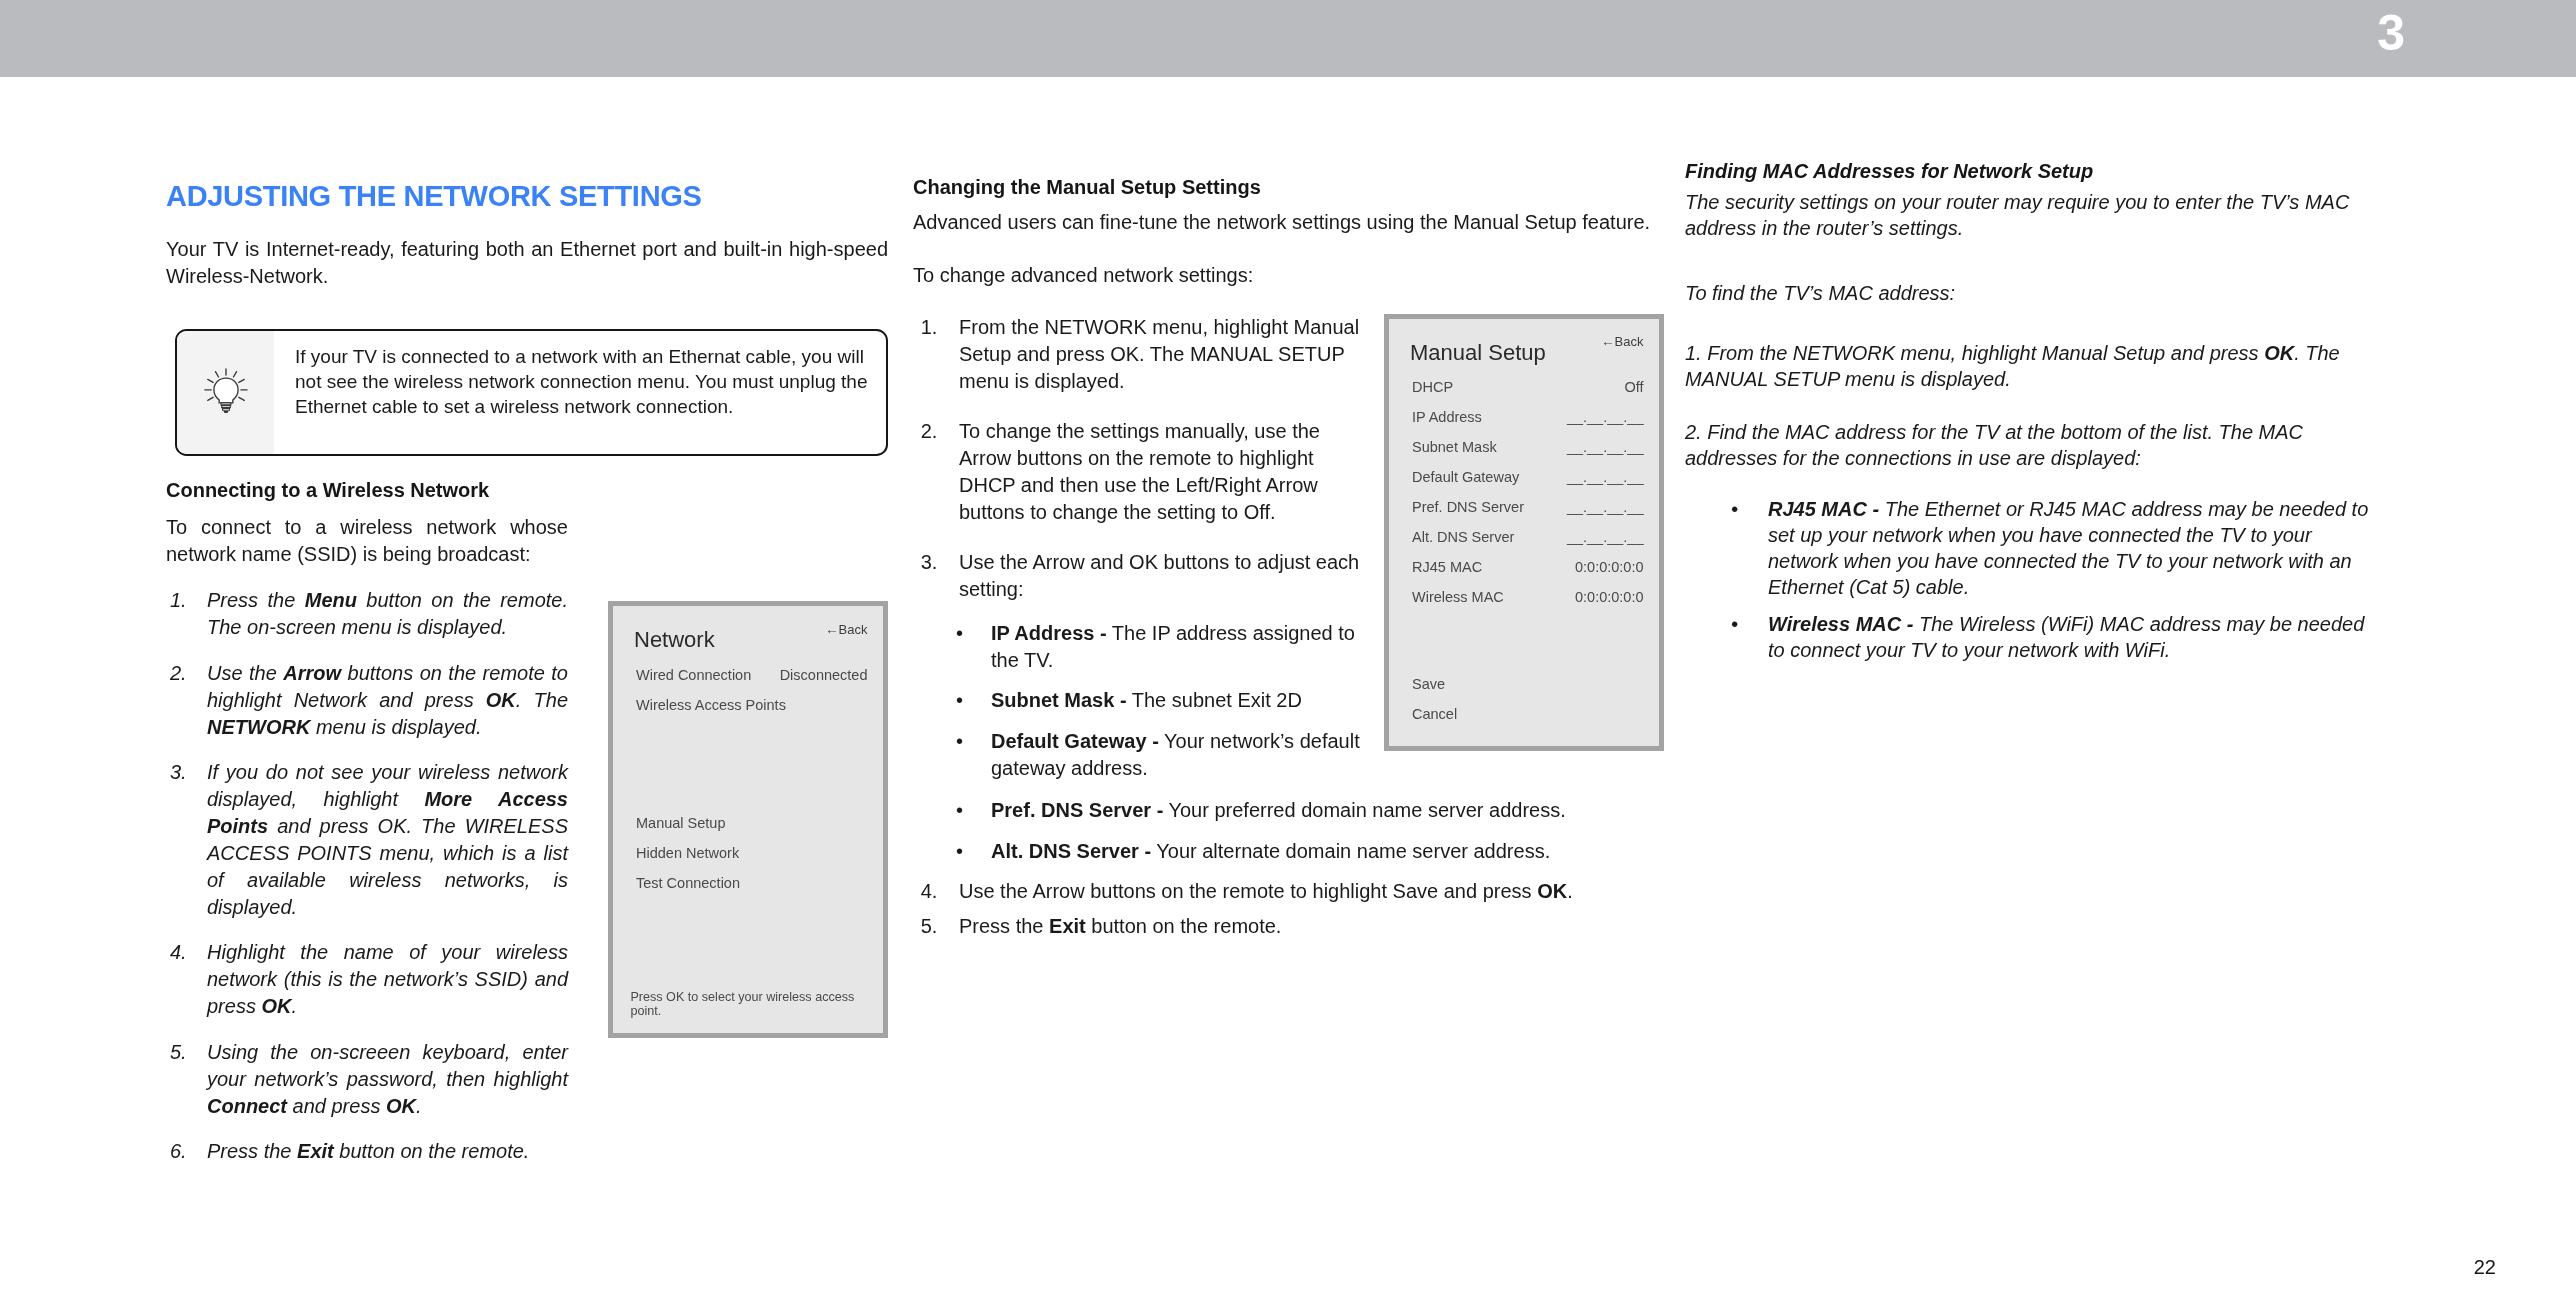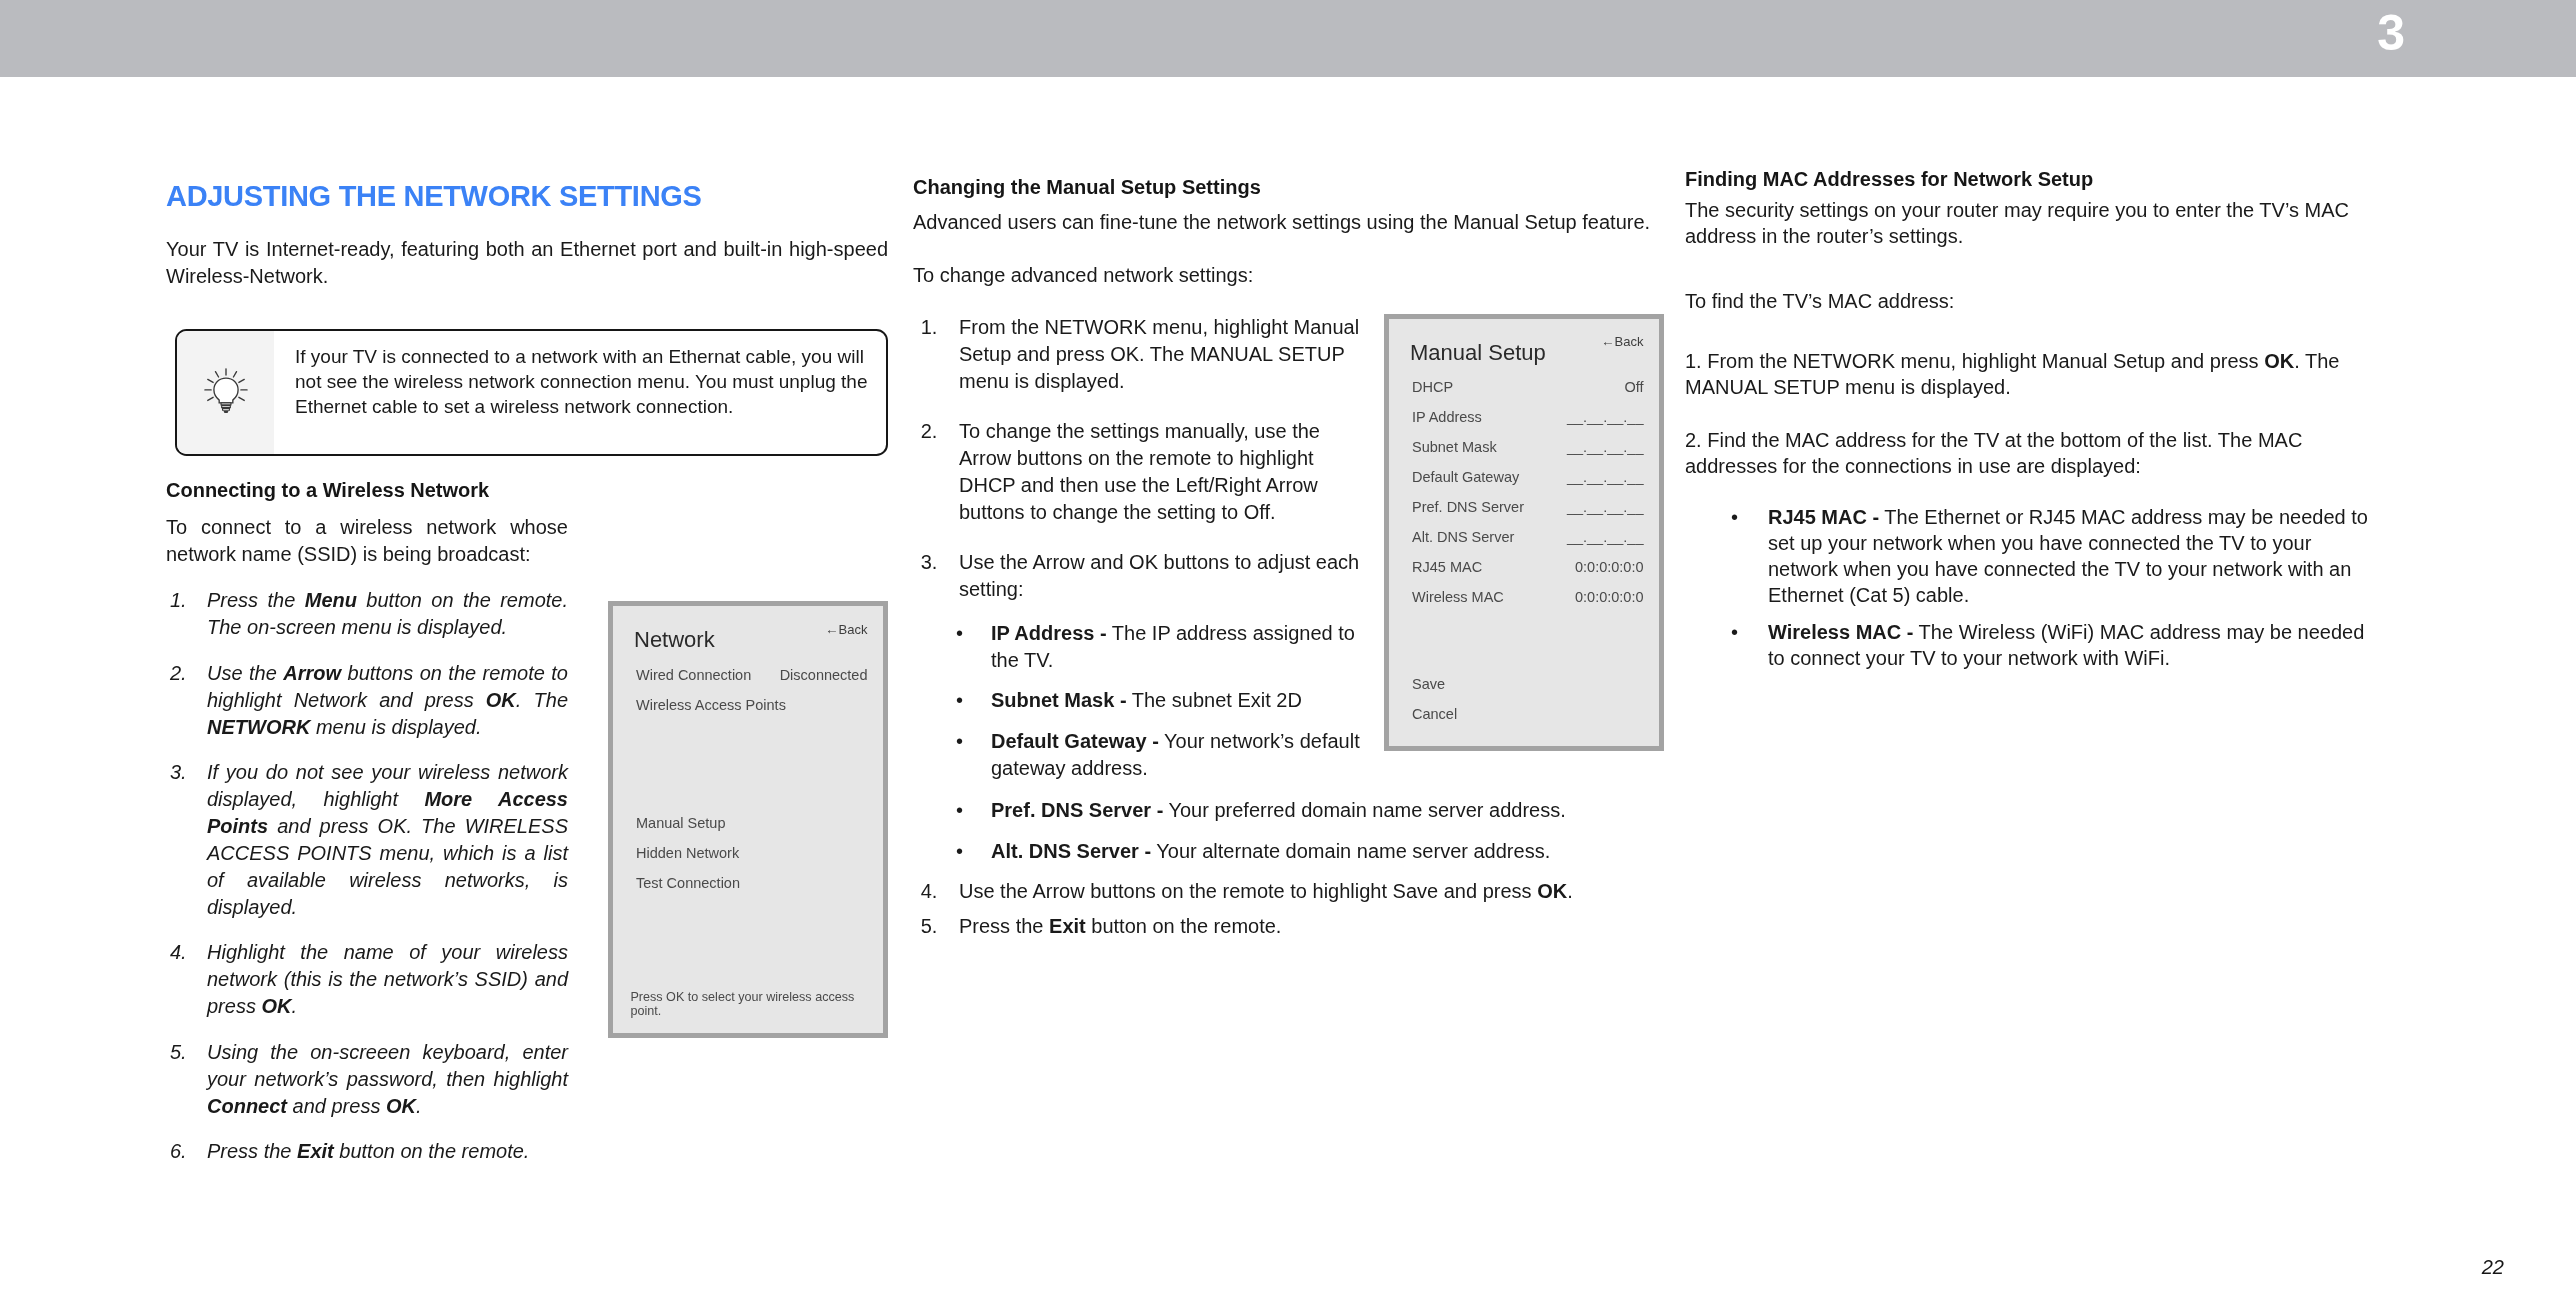--- a/index.html
+++ b/index.html
@@ -17,21 +17,21 @@
   
   .h1 { font-size:29px; font-weight:bold; letter-spacing:-0.3px; color:#3b82f6; }
   .h3 { font-size:20px; font-weight:bold; color:#161616; }
   p, li { font-size:20px; line-height:27px; }
   .justify { text-align:justify; }
   b { font-weight:bold; }
 
   
   .col1 { position:absolute; left:166px; top:180px; width:722px; }
   .col2 { position:absolute; left:913px; top:176px; width:751px; }
-  .col3 { position:absolute; left:1685px; top:168px; width:699px; }
+  .col3 { position:absolute; left:1685px; top:160px; width:699px;font-style:italic; }
 
   .col1 .intro { margin-top:23px; }
 
   
   .note-box {
     margin-top:39px; display:flex; align-items:stretch;
     border:2.9px solid #161616; border-radius:11.6px; overflow:hidden; min-height:127px;margin-left:9px;
   }
   .note-icon-cell { width:97px; background:#f3f3f3; display:flex; align-items:center; justify-content:center; flex:0 0 97px; }
   .note-text-cell { padding:12.6px 17.4px 12.6px 21px; font-size:19px; line-height:25px; }
@@ -85,21 +85,21 @@
   
   .col3 p { line-height:26px; }
   .col3 .p1 { margin-top:5.8px; }
   .col3 .p2 { margin-top:39px; }
   .col3 .p3 { margin-top:34px; }
   .col3 .p4 { margin-top:27px; }
   .col3 ul.bullets { margin-top:25px; }
   .col3 ul.bullets li { padding-left:83px; margin-bottom:11.6px; line-height:26px; }
   .col3 ul.bullets li::before { content:"\2022"; position:absolute; left:46px; }
 
-  .page-number { position:absolute; right:72px; bottom:37px; font-size:20px; color:#161616;font-style:italic; }
+  .page-number { position:absolute; right:80px; bottom:37px; font-size:20px; color:#161616; }
 
   .bulb-svg { width:62px; height:70px; }
 </style>
 </head>
 <body>
 
 <div class="page">
 
   <div class="header-bar">
     <div class="chapter-num">3</div>

